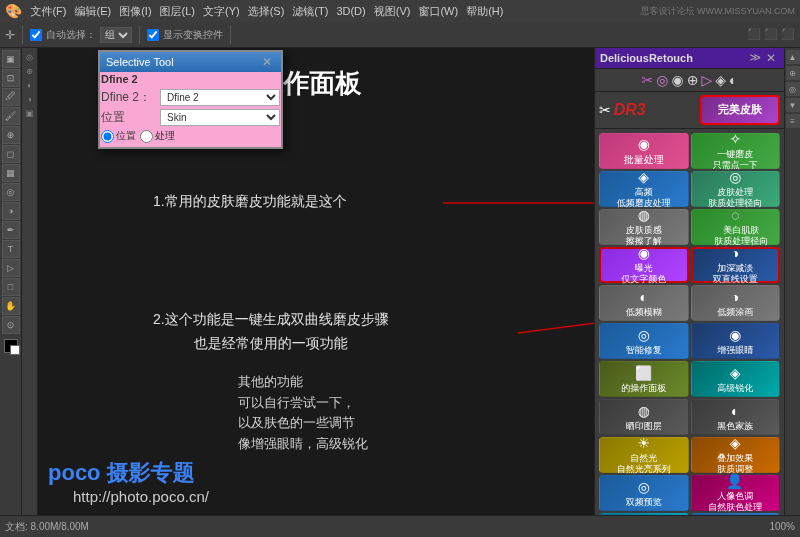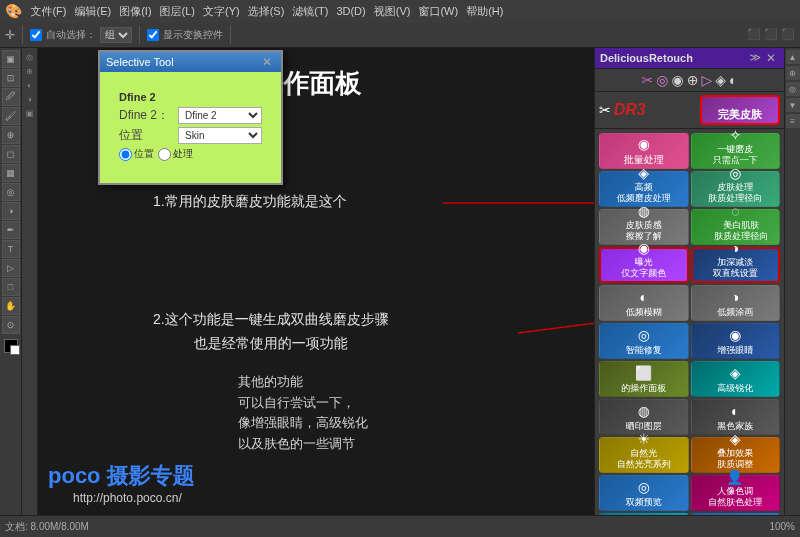--- a/index.html
+++ b/index.html
@@ -84,21 +84,21 @@
 
     
     #poco-logo {
       position: absolute;
       bottom: 10px;
       left: 10px;
       color: #ccc;
       font-size: 11px;
     }
     #poco-logo .poco-main { font-size: 22px; font-weight: bold; color: #3b82f6; }
-    #poco-logo .poco-sub { font-size: 12px; color: #ccc; padding-left: 25px; }
+    #poco-logo .poco-sub { font-size: 15px; color: #ccc; padding-left: 25px; }
 
     
     #bottom-text {
       position: absolute;
       bottom: 60px;
       left: 200px;
       color: #d0d0d0;
       font-size: 13px;
       line-height: 1.6;
     }
@@ -135,21 +135,21 @@
       flex: 1;
       overflow-y: auto;
     }
 
     .panel-btn {
       height: 36px;
       border-radius: 4px;
       display: flex;
       flex-direction: column;
       align-items: center;
-      justify-content: flex-end;
+      justify-content: center;
       font-size: 10px;
       cursor: pointer;
       border: 1px solid transparent;
       padding: 2px;
       text-align: center;
       line-height: 1.2;
     }
 
     .btn-pink { background: linear-gradient(135deg, #c0397a, #e05090); color: #fff; }
     .btn-purple { background: linear-gradient(135deg, #8a2be2, #b044ff); color: #fff; }
@@ -236,24 +236,24 @@
       background: linear-gradient(to bottom, #4a8acc, #2a6ab0);
       color: white;
       padding: 3px 6px;
       font-size: 11px;
       display: flex;
       justify-content: space-between;
       align-items: center;
       cursor: move;
     }
     .dialog-body {
-      padding: 19px;
+      padding: 1px;
       font-size: 11px;
       color: #333;
-      background: #bef264;
+      background: #f9a8d4;
     }
     .dialog-row {
       display: flex;
       align-items: center;
       margin: 3px 0;
       gap: 4px;
     }
     .dialog-row-label {
       width: 55px;
       font-size: 12px;
@@ -329,20 +329,21 @@
   <span>图像(I)</span>
   <span>图层(L)</span>
   <span>文字(Y)</span>
   <span>选择(S)</span>
   <span>滤镜(T)</span>
   <span>3D(D)</span>
   <span>视图(V)</span>
   <span>窗口(W)</span>
   <span>帮助(H)</span>
   <span style="flex:1"></span>
+  <span style="color:#777;font-size:9px;">思客设计论坛 WWW.MISSYUAN.COM</span>
 </div>
 
 <div id="toolbar">
   <span style="color:#aaa;font-size:12px;">✛</span>
   <div class="toolbar-sep"></div>
   <input type="checkbox" class="toolbar-checkbox" checked="" style="">
   <span class="toolbar-label">自动选择：</span>
   <select style="font-size:10px;height:16px;background:#4a4a4a;color:#ccc;border:1px solid #555;"><option>组</option></select>
   <div class="toolbar-sep"></div>
   <input type="checkbox" class="toolbar-checkbox" checked="" style="">
@@ -437,22 +438,22 @@
     </svg>
 
     <div class="text-text-2">
       <div>2.这个功能是一键生成双曲线磨皮步骤</div>
       <div>也是经常使用的一项功能</div>
     </div>
 
     <div id="bottom-text">
       <div>其他的功能</div>
       <div>可以自行尝试一下，</div>
+      <div>以及肤色的一些调节</div>
       <div>像增强眼睛，高级锐化</div>
-      <div>以及肤色的一些调节</div>
     </div>
 
     <div id="poco-logo">
       <div class="poco-main">poco 摄影专题</div>
       <div class="poco-sub">http://photo.poco.cn/</div>
     </div>
 
   </div>
 
   <div id="right-panel">

